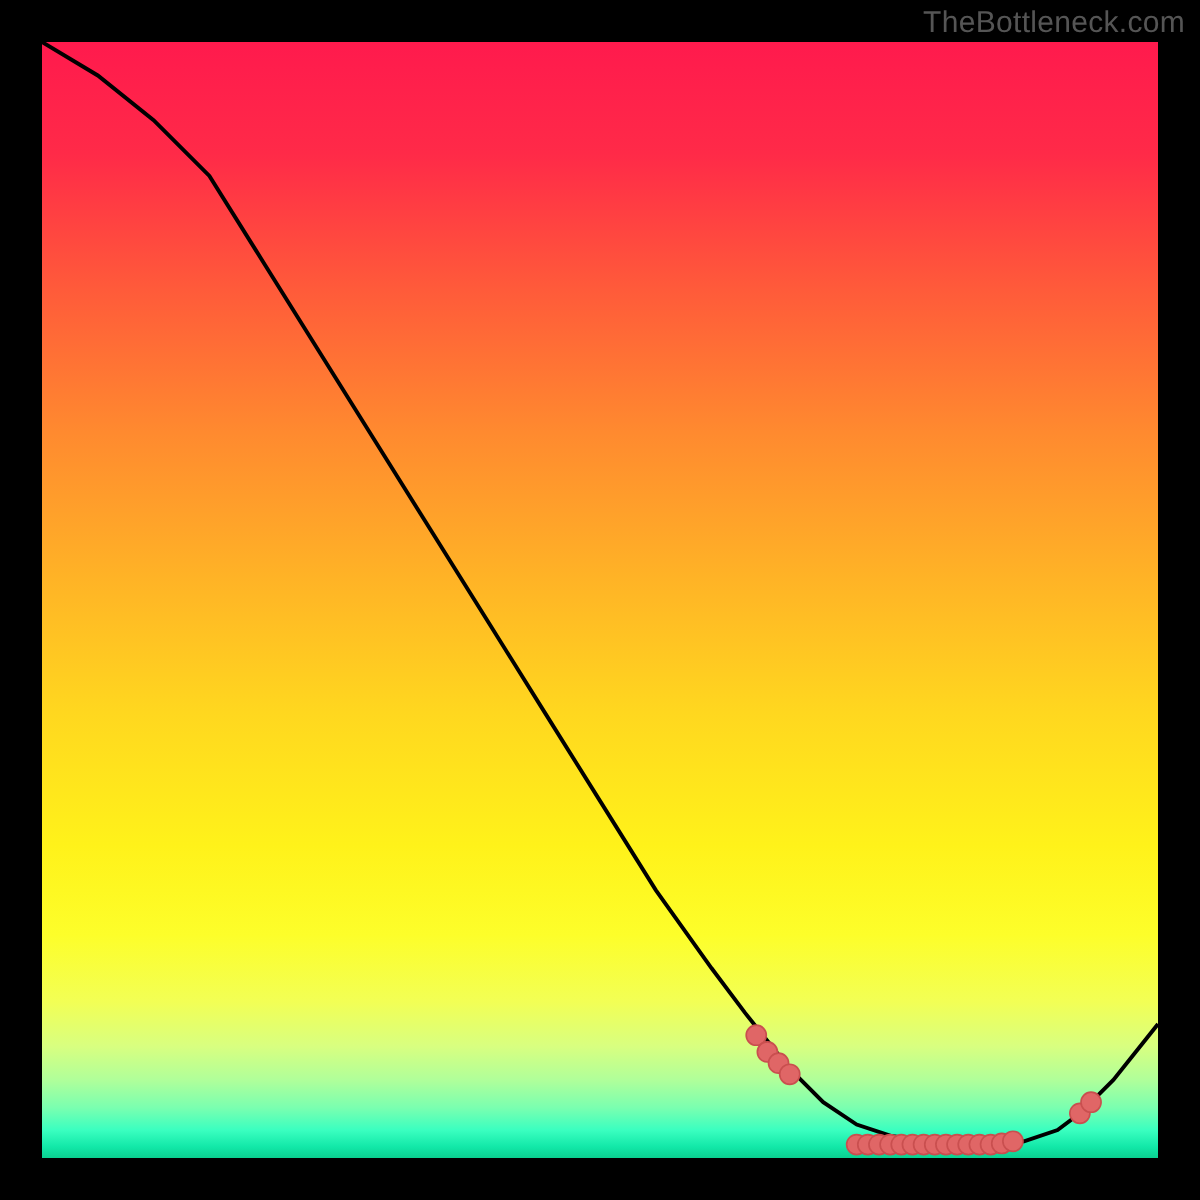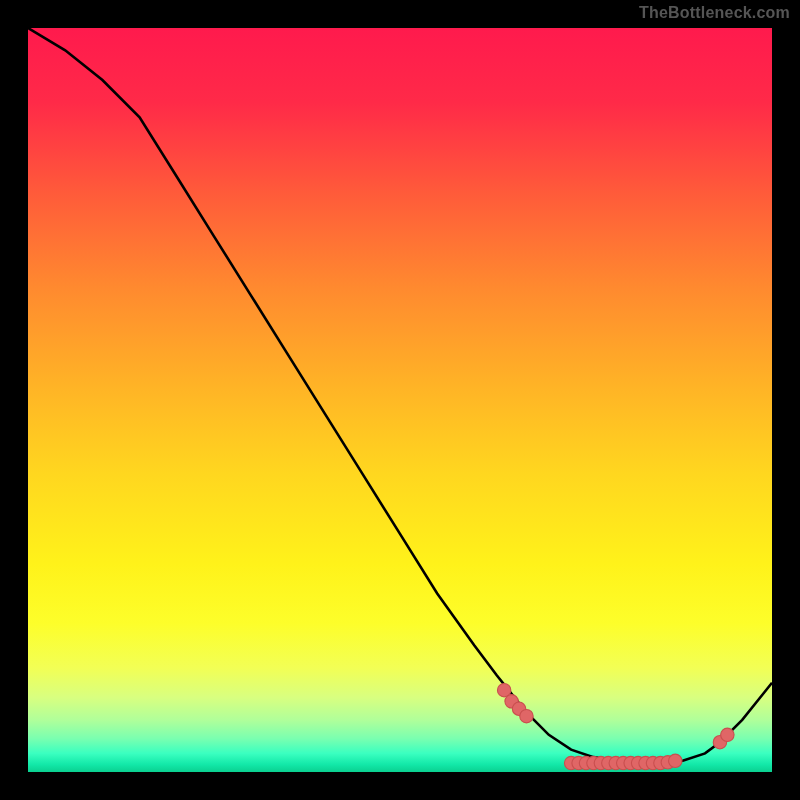--- a/index.html
+++ b/index.html
@@ -15,22 +15,22 @@
     position: relative;
     width: 800px;
     height: 800px;
     background: #000;
   }
   .watermark {
     position: absolute;
     top: 4px;
     right: 10px;
     color: #555;
-    font-size: 16px;
-    font-weight: 700;
+    font-size: 20px;
+    font-weight: 400;
     letter-spacing: 0.2px;
     z-index: 10;
   }
   .plot {
     position: absolute;
     left: 28px;
     top: 28px;
     width: 744px;
     height: 744px;
     overflow: hidden;

